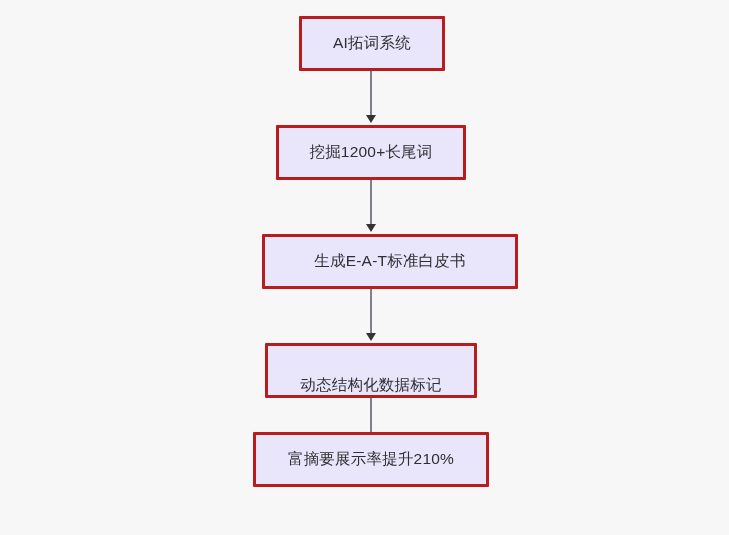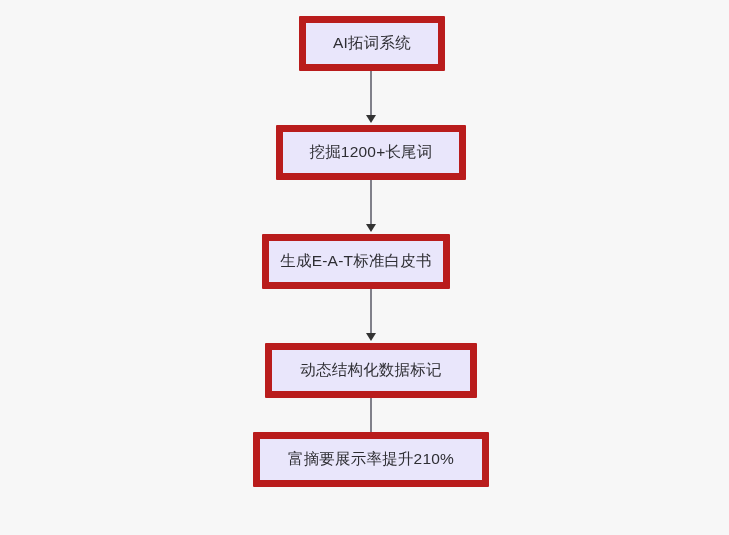--- a/index.html
+++ b/index.html
@@ -19,43 +19,43 @@
     position: relative;
     width: 729px;
     height: 535px;
     background: #f7f7f7;
   }
 
   .flow-node {
     position: absolute;
     box-sizing: border-box;
     background: #e9e6fb;
-    border: 7px solid #b91c1c;
+    border: 3px solid #b91c1c;
     border-radius: 1px;
     display: flex;
     align-items: center;
     justify-content: center;
     text-align: center;
   }
 
   .flow-node-label {
     font-family: "Liberation Sans", "DejaVu Sans", sans-serif;
     font-size: 15.5px;
     line-height: 1.2;
     color: #2e2e33;
     letter-spacing: 0.2px;
     white-space: nowrap;
     user-select: none;
   }
 
   
   #node-0 { left: 299px; top: 16px;  width: 146px; height: 55px; }
   #node-1 { left: 276px; top: 125px; width: 190px; height: 55px; }
-  #node-2 { left: 262px; top: 234px; width: 188px; height: 55px; }
-  #node-3 { left: 265px; top: 343px; width: 212px; height: 55px; }
+  #node-2 { left: 262px; top: 234px; width: 256px; height: 55px; }
+  #node-3 { left: 265px; top: 343px; width: 212px; height: 55px; align-items: flex-end; }
   #node-4 { left: 253px; top: 432px; width: 236px; height: 55px; }
 
   
   .flow-edge {
     position: absolute;
     left: 370px;
     width: 2px;
     background: #80808a;
   }
   #edge-0 { top: 71px;  height: 45px; }

